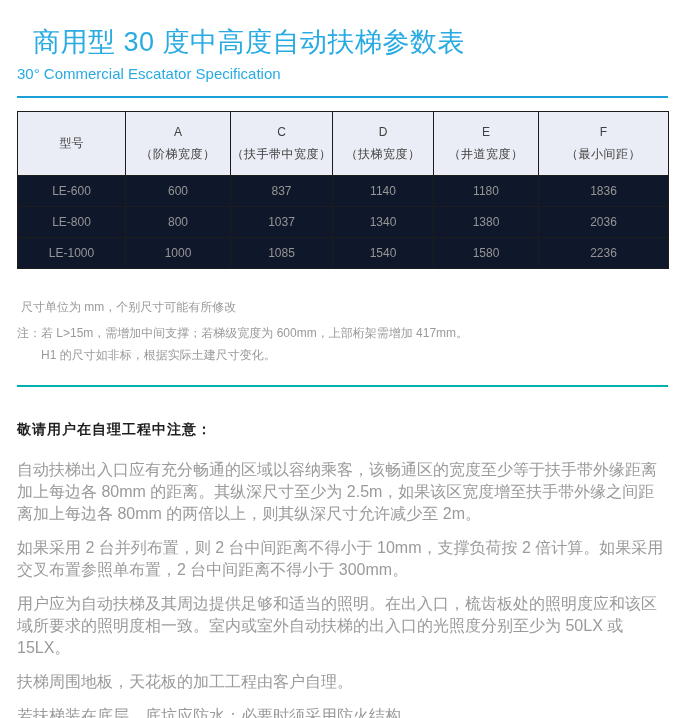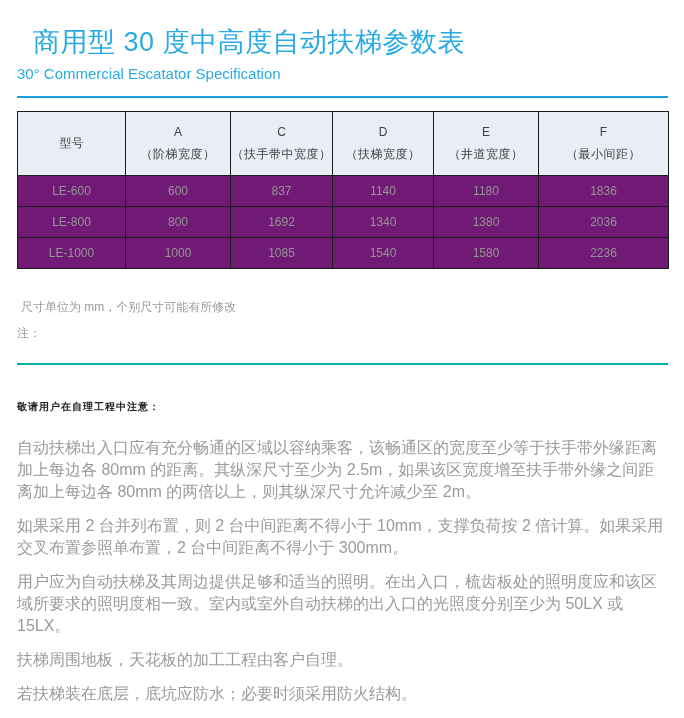--- a/index.html
+++ b/index.html
@@ -61,21 +61,21 @@
     background: var(--table-header-bg);
     height: 64px;
     font-weight: 400;
     color: var(--header-text);
   }
   .col-letter { margin-bottom: 7px; }
   .col-sub { letter-spacing: 0.5px; }
   table.spec tbody td {
     height: 31px;
     color: #969696;
-    background: #701a75;
+    background: #0f172a;
   }
 
   .notes {
     margin-top: 27px;
     font-size: 12px;
     line-height: 22px;
     color: var(--muted-text);
   }
   .note-unit { margin: 0 0 4px 4px; }
   .note-row { display: flex; }
@@ -83,21 +83,21 @@
   .note-body { display: block; }
 
   .rule-teal {
     height: 2px;
     background: var(--rule-teal);
     margin: 19px 0 0 0;
   }
 
   .attention-heading {
     margin: 33px 0 0 0;
-    font-size: 10px;
+    font-size: 14px;
     line-height: 18px;
     font-weight: bold;
     color: var(--heading-text);
     letter-spacing: 1px;
   }
   .paragraphs { margin-top: 21px; }
   .paragraphs p {
     margin: 0 0 12px 0;
     font-size: 16px;
     line-height: 22px;
@@ -153,40 +153,44 @@
         <td>LE-600</td>
         <td>600</td>
         <td>837</td>
         <td>1140</td>
         <td>1180</td>
         <td>1836</td>
       </tr>
       <tr>
         <td>LE-800</td>
         <td>800</td>
-        <td>1692</td>
+        <td>1037</td>
         <td>1340</td>
         <td>1380</td>
         <td>2036</td>
       </tr>
       <tr>
         <td>LE-1000</td>
         <td>1000</td>
         <td>1085</td>
         <td>1540</td>
         <td>1580</td>
         <td>2236</td>
       </tr>
     </tbody>
   </table>
 
   <div class="notes">
     <p class="note-unit">尺寸单位为 mm，个别尺寸可能有所修改</p>
     <div class="note-row">
       <span class="note-label">注：</span>
+      <span class="note-body">
+        <span>若 L&gt;15m，需增加中间支撑；若梯级宽度为 600mm，上部桁架需增加 417mm。</span><br>
+        <span>H1 的尺寸如非标，根据实际土建尺寸变化。</span>
+      </span>
     </div>
   </div>
 
   <div class="rule-teal"></div>
 
   <h3 class="attention-heading">敬请用户在自理工程中注意：</h3>
 
   <div class="paragraphs">
     <p>自动扶梯出入口应有充分畅通的区域以容纳乘客，该畅通区的宽度至少等于扶手带外缘距离加上每边各 80mm 的距离。其纵深尺寸至少为 2.5m，如果该区宽度增至扶手带外缘之间距离加上每边各 80mm 的两倍以上，则其纵深尺寸允许减少至 2m。</p>
     <p>如果采用 2 台并列布置，则 2 台中间距离不得小于 10mm，支撑负荷按 2 倍计算。如果采用交叉布置参照单布置，2 台中间距离不得小于 300mm。</p>

